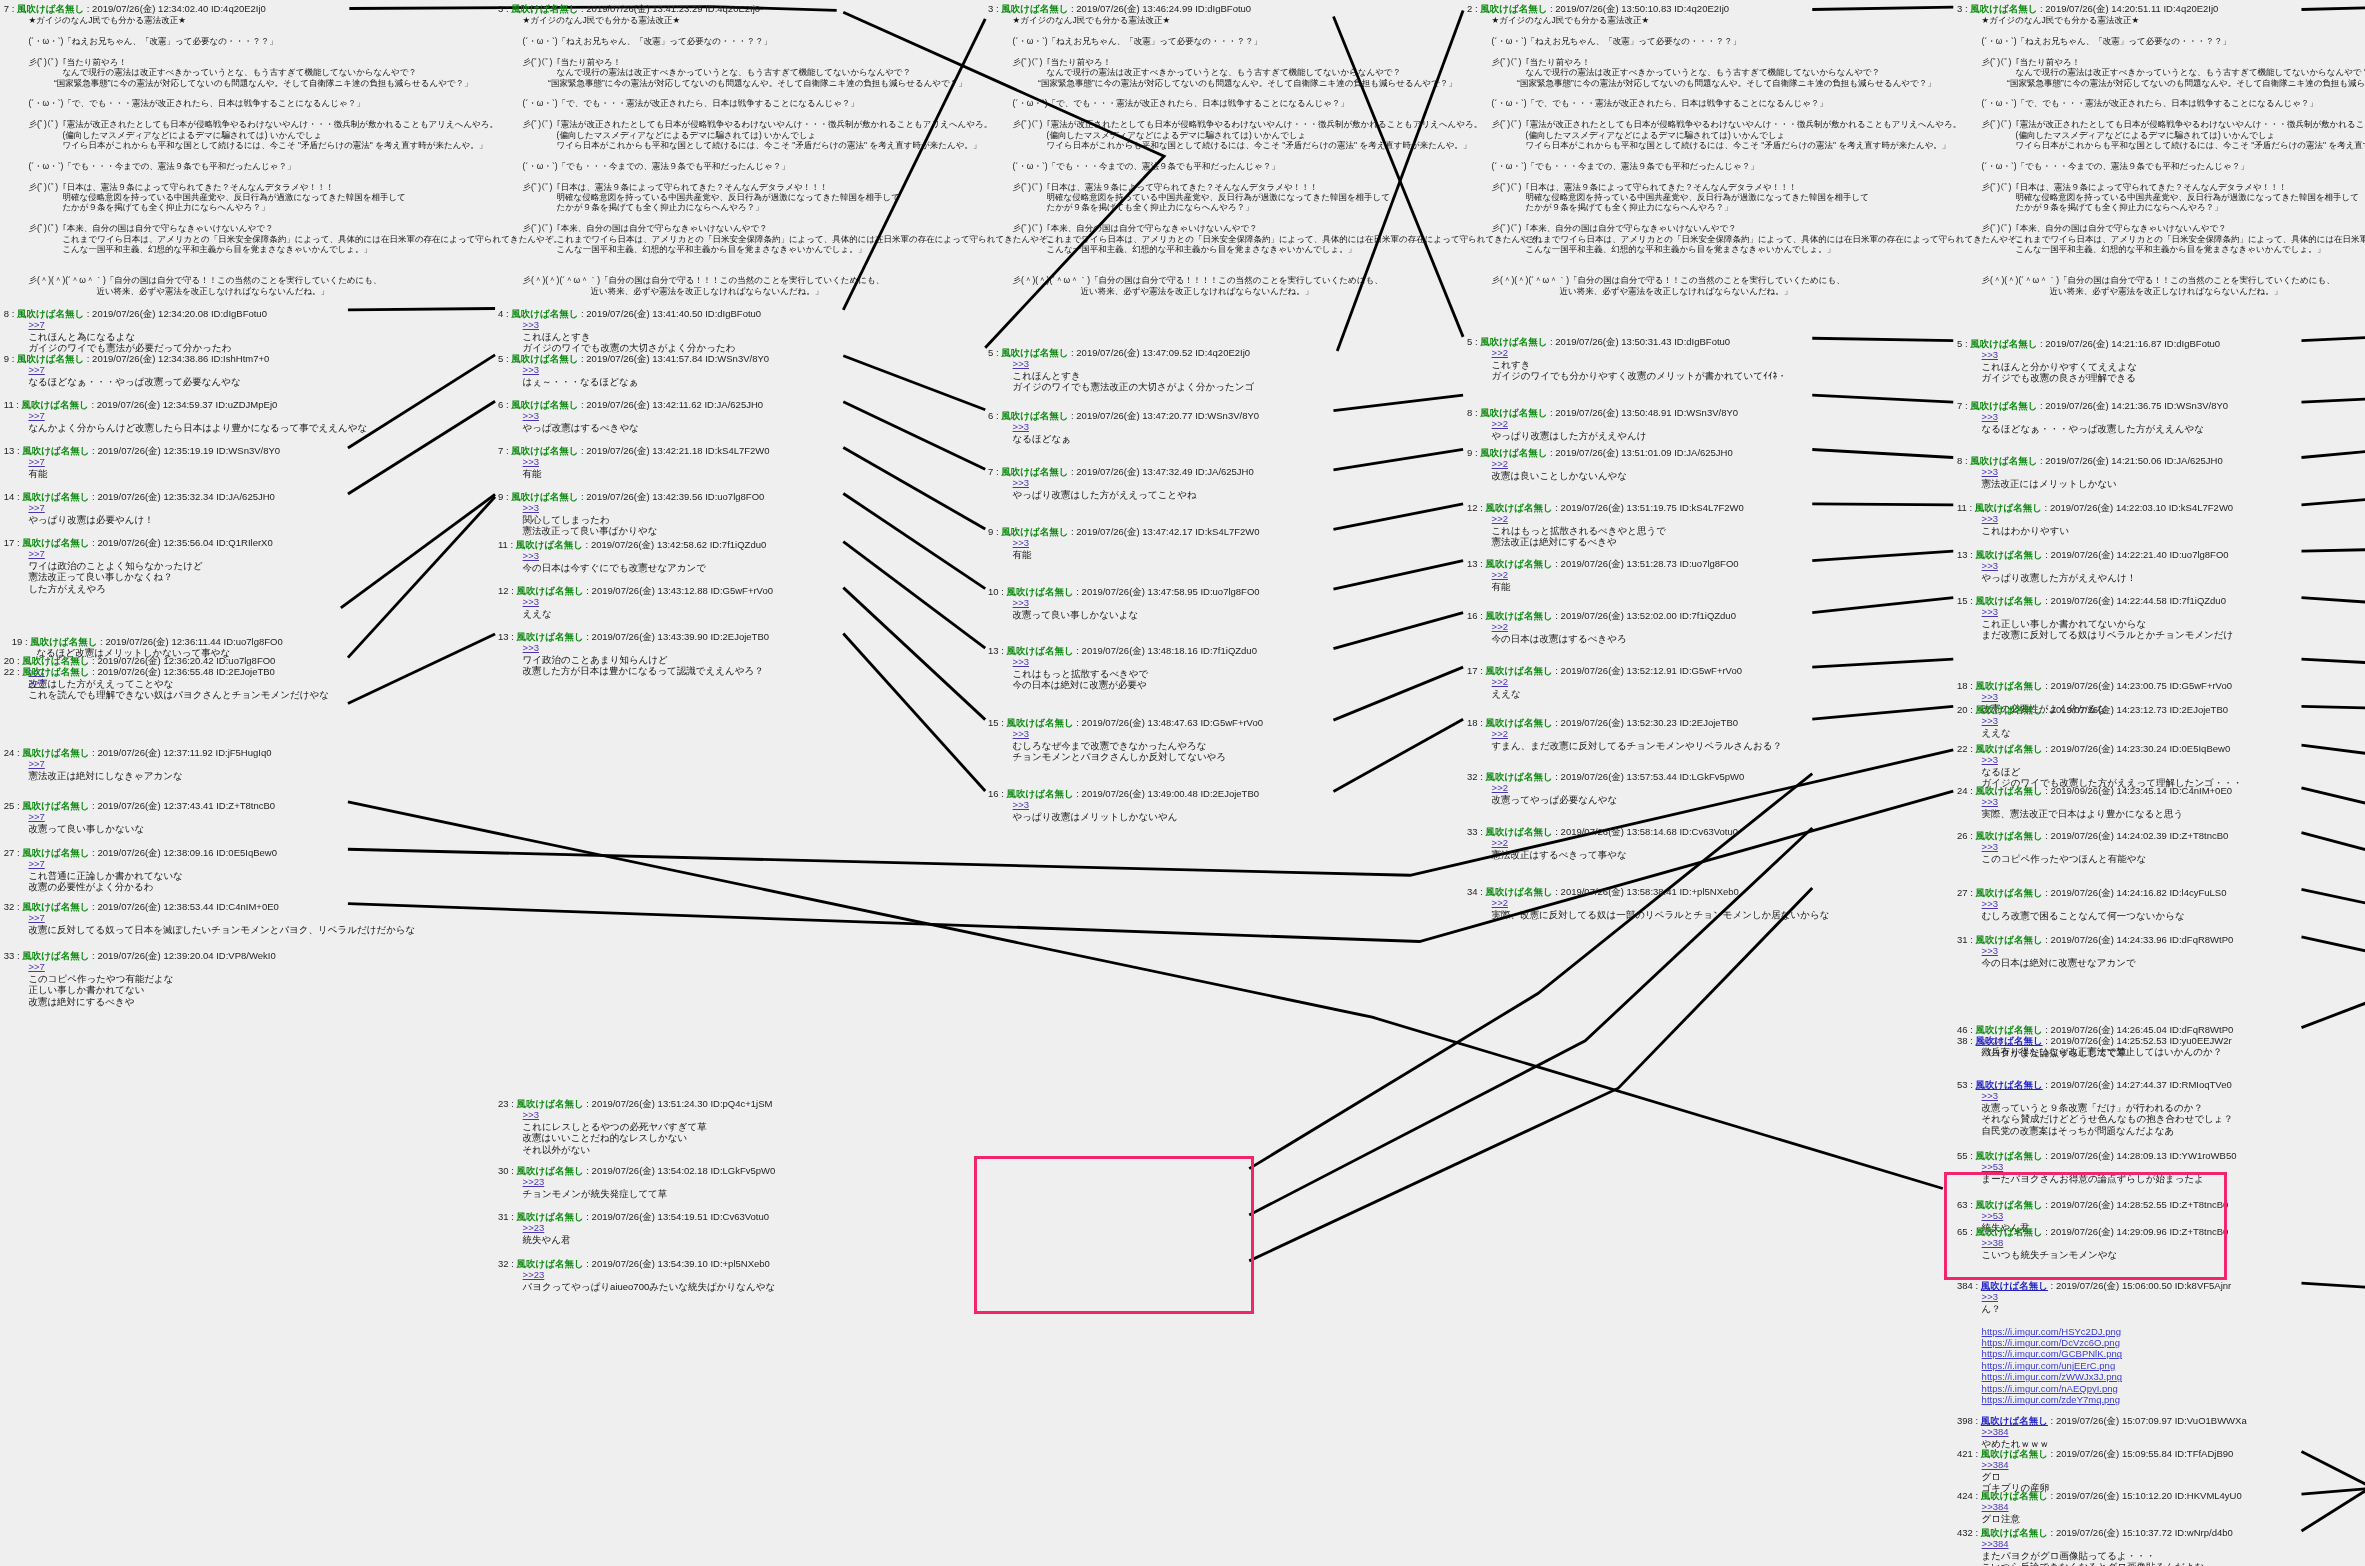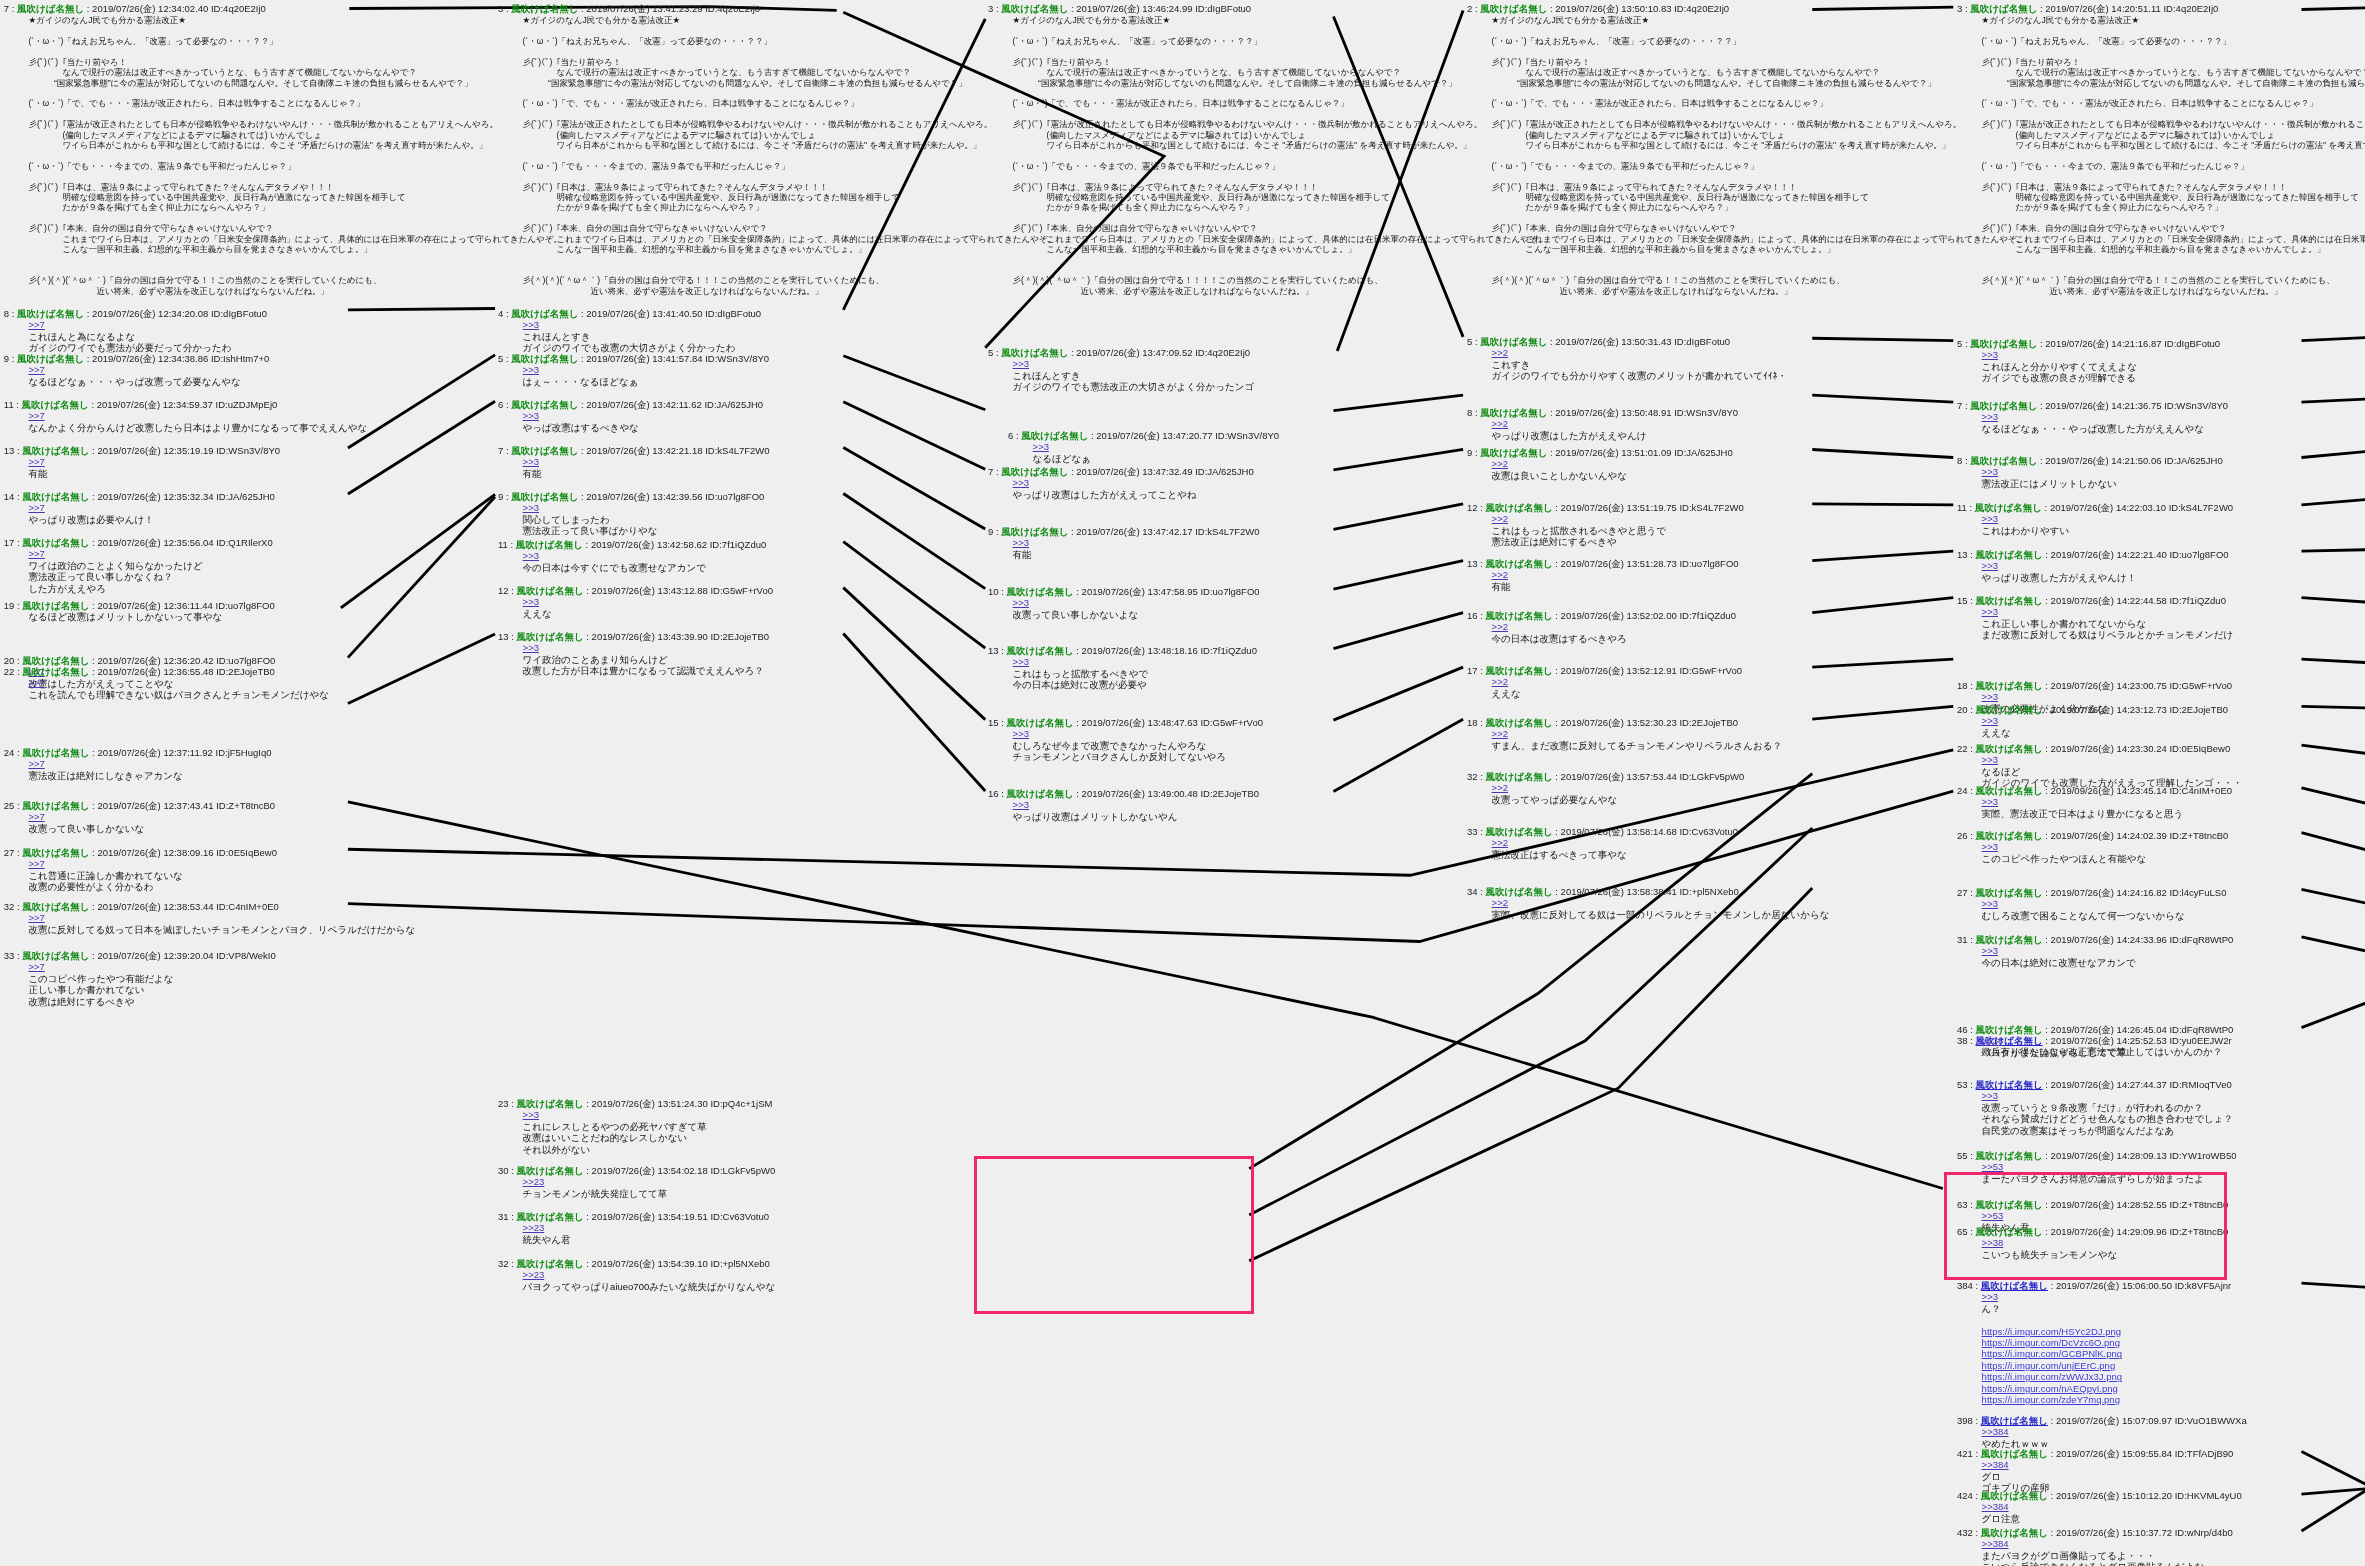--- a/index.html
+++ b/index.html
@@ -123,21 +123,21 @@
       <div class="post" style="top: 399px;"><div class="phead"><span class="pnum">11</span> : <span class="pname">風吹けば名無し</span> : <span class="pdate">2019/07/26(金) 12:34:59.37</span> <span class="pid">ID:uZDJMpEj0</span></div><div class="pbody"><a class="anchor">&gt;&gt;7</a>
 なんかよく分からんけど改憲したら日本はより豊かになるって事でええんやな</div></div>
       <div class="post" style="top: 445px;"><div class="phead"><span class="pnum">13</span> : <span class="pname">風吹けば名無し</span> : <span class="pdate">2019/07/26(金) 12:35:19.19</span> <span class="pid">ID:WSn3V/8Y0</span></div><div class="pbody"><a class="anchor">&gt;&gt;7</a>
 有能</div></div>
       <div class="post" style="top: 491px;"><div class="phead"><span class="pnum">14</span> : <span class="pname">風吹けば名無し</span> : <span class="pdate">2019/07/26(金) 12:35:32.34</span> <span class="pid">ID:JA/625JH0</span></div><div class="pbody"><a class="anchor">&gt;&gt;7</a>
 やっぱり改憲は必要やんけ！</div></div>
       <div class="post" style="top: 537px;"><div class="phead"><span class="pnum">17</span> : <span class="pname">風吹けば名無し</span> : <span class="pdate">2019/07/26(金) 12:35:56.04</span> <span class="pid">ID:Q1RIlerX0</span></div><div class="pbody"><a class="anchor">&gt;&gt;7</a>
 ワイは政治のことよく知らなかったけど
 憲法改正って良い事しかなくね？
 した方がええやろ</div></div>
-      <div class="post" style="top: 600px;"><div class="phead"><span class="pnum">19</span> : <span class="pname">風吹けば名無し</span> : <span class="pdate">2019/07/26(金) 12:36:11.44</span> <span class="pid">ID:uo7lg8FO0</span></div><div class="pbody">なるほど改憲はメリットしかないって事やな</div></div>
+      <div class="post" style="top: 636px; margin-left: 8px;"><div class="phead"><span class="pnum">19</span> : <span class="pname">風吹けば名無し</span> : <span class="pdate">2019/07/26(金) 12:36:11.44</span> <span class="pid">ID:uo7lg8FO0</span></div><div class="pbody">なるほど改憲はメリットしかないって事やな</div></div>
       <div class="post" style="top: 655px;"><div class="phead"><span class="pnum">20</span> : <span class="pname">風吹けば名無し</span> : <span class="pdate">2019/07/26(金) 12:36:20.42</span> <span class="pid">ID:uo7lg8FO0</span></div><div class="pbody"><a class="anchor">&gt;&gt;7</a>
 改憲はした方がええってことやな</div></div>
       <div class="post" style="top: 666px;"><div class="phead"><span class="pnum">22</span> : <span class="pname">風吹けば名無し</span> : <span class="pdate">2019/07/26(金) 12:36:55.48</span> <span class="pid">ID:2EJojeTB0</span></div><div class="pbody"><a class="anchor">&gt;&gt;7</a>
 これを読んでも理解できない奴はパヨクさんとチョンモメンだけやな</div></div>
       <div class="post" style="top: 747px;"><div class="phead"><span class="pnum">24</span> : <span class="pname">風吹けば名無し</span> : <span class="pdate">2019/07/26(金) 12:37:11.92</span> <span class="pid">ID:jF5HugIq0</span></div><div class="pbody"><a class="anchor">&gt;&gt;7</a>
 憲法改正は絶対にしなきゃアカンな</div></div>
       <div class="post" style="top: 800px;"><div class="phead"><span class="pnum">25</span> : <span class="pname">風吹けば名無し</span> : <span class="pdate">2019/07/26(金) 12:37:43.41</span> <span class="pid">ID:Z+T8tncB0</span></div><div class="pbody"><a class="anchor">&gt;&gt;7</a>
 改憲って良い事しかないな</div></div>
       <div class="post" style="top: 847px;"><div class="phead"><span class="pnum">27</span> : <span class="pname">風吹けば名無し</span> : <span class="pdate">2019/07/26(金) 12:38:09.16</span> <span class="pid">ID:0E5IqBew0</span></div><div class="pbody"><a class="anchor">&gt;&gt;7</a>
 これ普通に正論しか書かれてないな
@@ -231,21 +231,21 @@
 彡(ﾟ)(ﾟ)「本来、自分の国は自分で守らなきゃいけないんやで？
 　　　　これまでワイら日本は、アメリカとの「日米安全保障条約」によって、具体的には在日米軍の存在によって守られてきたんやぞ。
 　　　　こんな一国平和主義、幻想的な平和主義から目を覚まさなきゃいかんでしょ。」
 
 
 彡(＾)(＾)(´＾ω＾｀)「自分の国は自分で守る！！！！この当然のことを実行していくためにも、
 　　　　　　　　近い将来、必ずや憲法を改正しなければならないんだね。」</div></div>
       <div class="post" style="top: 347px;"><div class="phead"><span class="pnum">5</span> : <span class="pname">風吹けば名無し</span> : <span class="pdate">2019/07/26(金) 13:47:09.52</span> <span class="pid">ID:4q20E2Ij0</span></div><div class="pbody"><a class="anchor">&gt;&gt;3</a>
 これほんとすき
 ガイジのワイでも憲法改正の大切さがよく分かったンゴ</div></div>
-      <div class="post" style="top: 430px; margin-left: 20px;"><div class="phead"><span class="pnum">6</span> : <span class="pname">風吹けば名無し</span> : <span class="pdate">2019/07/26(金) 13:47:20.77</span> <span class="pid">ID:WSn3V/8Y0</span></div><div class="pbody"><a class="anchor">&gt;&gt;3</a>
+      <div class="post" style="top: 410px;"><div class="phead"><span class="pnum">6</span> : <span class="pname">風吹けば名無し</span> : <span class="pdate">2019/07/26(金) 13:47:20.77</span> <span class="pid">ID:WSn3V/8Y0</span></div><div class="pbody"><a class="anchor">&gt;&gt;3</a>
 なるほどなぁ</div></div>
       <div class="post" style="top: 466px;"><div class="phead"><span class="pnum">7</span> : <span class="pname">風吹けば名無し</span> : <span class="pdate">2019/07/26(金) 13:47:32.49</span> <span class="pid">ID:JA/625JH0</span></div><div class="pbody"><a class="anchor">&gt;&gt;3</a>
 やっぱり改憲はした方がええってことやね</div></div>
       <div class="post" style="top: 526px;"><div class="phead"><span class="pnum">9</span> : <span class="pname">風吹けば名無し</span> : <span class="pdate">2019/07/26(金) 13:47:42.17</span> <span class="pid">ID:kS4L7F2W0</span></div><div class="pbody"><a class="anchor">&gt;&gt;3</a>
 有能</div></div>
       <div class="post" style="top: 586px;"><div class="phead"><span class="pnum">10</span> : <span class="pname">風吹けば名無し</span> : <span class="pdate">2019/07/26(金) 13:47:58.95</span> <span class="pid">ID:uo7lg8FO0</span></div><div class="pbody"><a class="anchor">&gt;&gt;3</a>
 改憲って良い事しかないよな</div></div>
       <div class="post" style="top: 645px;"><div class="phead"><span class="pnum">13</span> : <span class="pname">風吹けば名無し</span> : <span class="pdate">2019/07/26(金) 13:48:18.16</span> <span class="pid">ID:7f1iQZdu0</span></div><div class="pbody"><a class="anchor">&gt;&gt;3</a>
 これはもっと拡散するべきやで
 今の日本は絶対に改憲が必要や</div></div>

